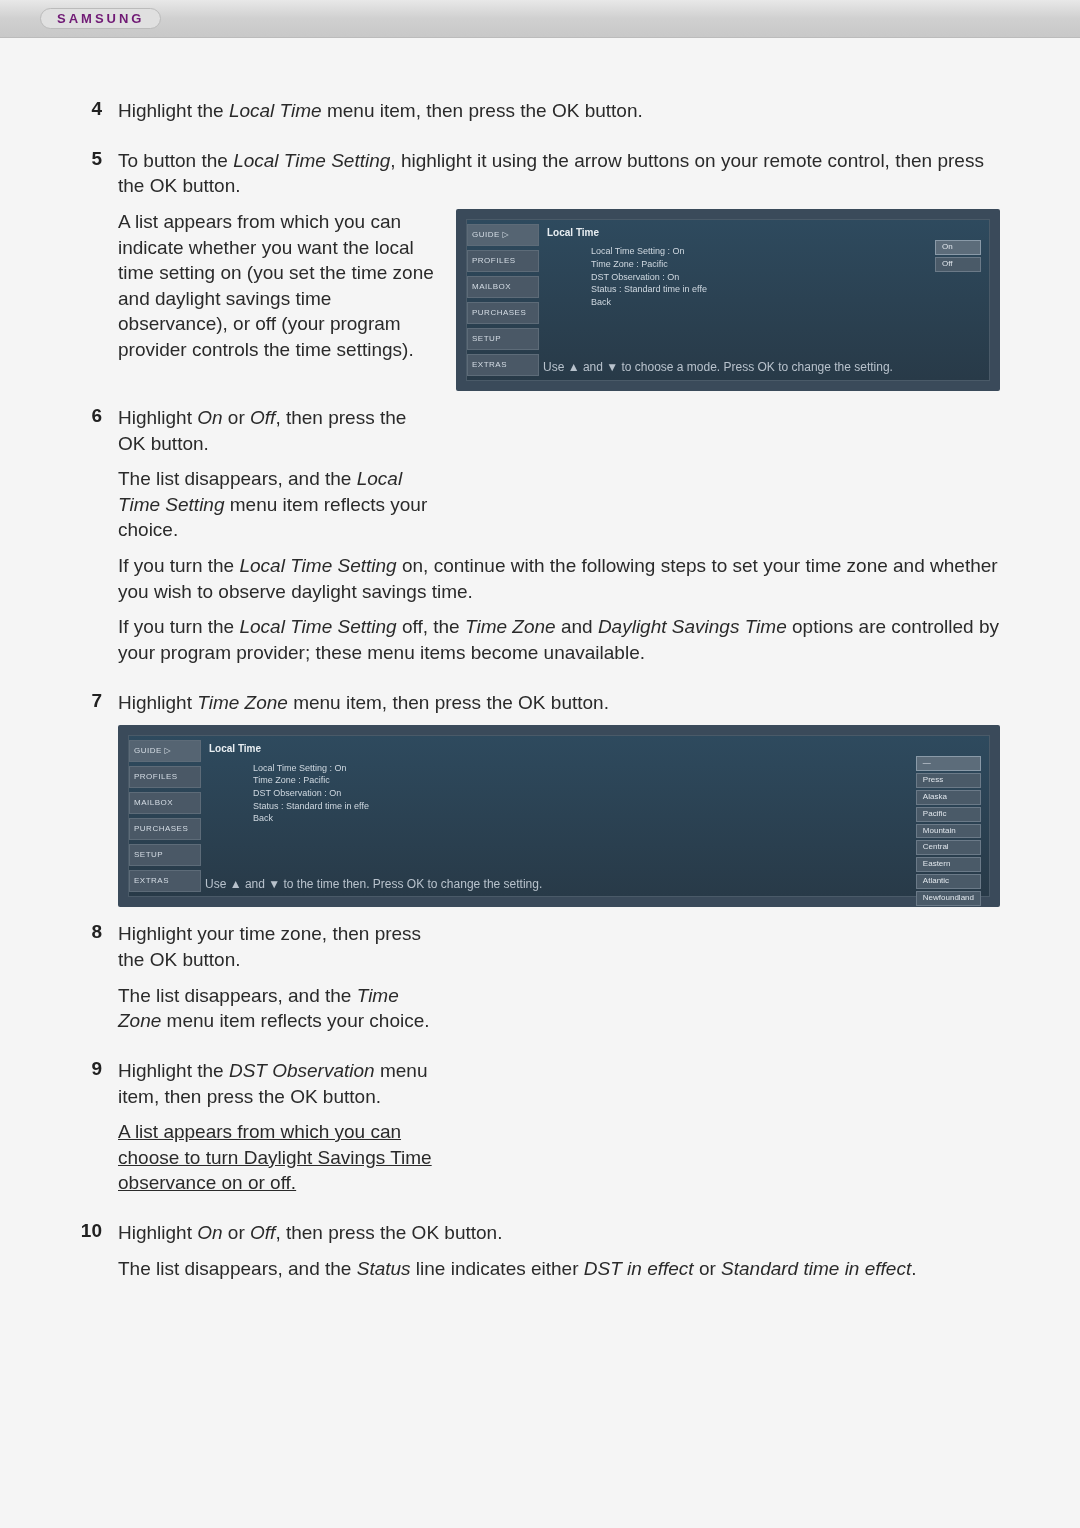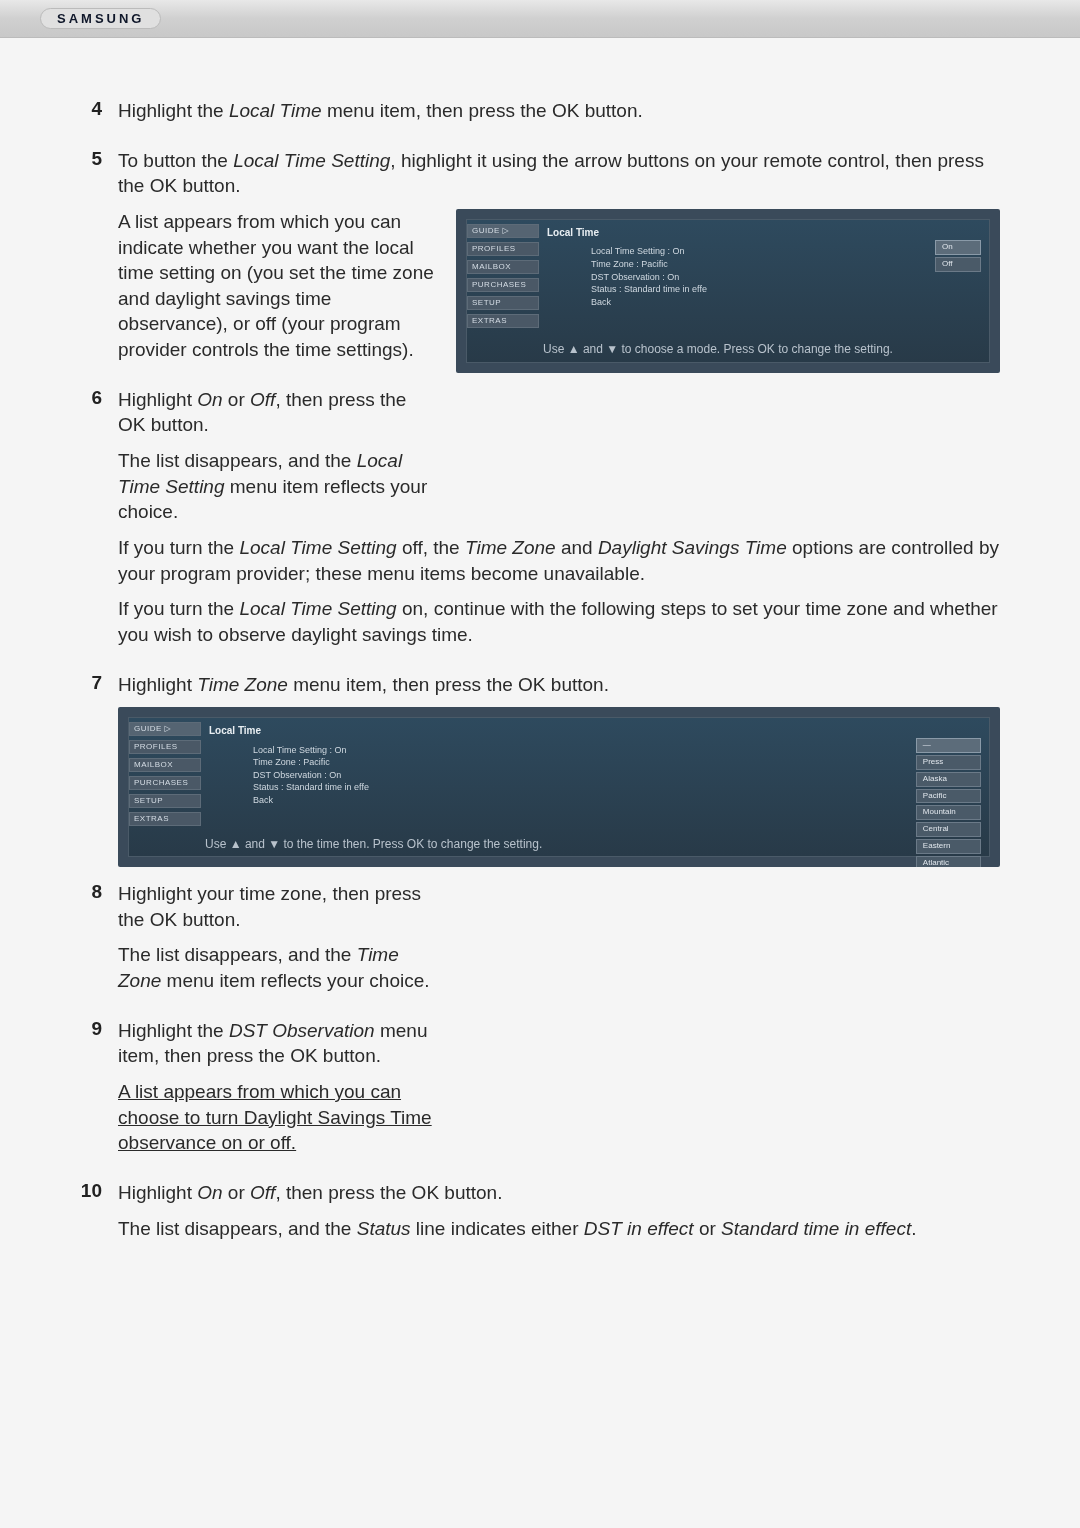--- a/index.html
+++ b/index.html
@@ -25,21 +25,21 @@
     letter-spacing: 0.3px;
   }
   .brand-lozenge {
     background: #e0e0e0;
     border: 1px solid #bbb;
     border-radius: 14px;
     padding: 2px 16px;
     font-size: 13px;
     font-weight: bold;
     letter-spacing: 3px;
-    color: #0f172a;
+    color: #701a75;
     text-align: center;
   }
   .page-body {
     padding: 60px 80px 40px 80px;
     position: relative;
   }
   .steps-list {
     list-style: none;
   }
   .step {
@@ -84,21 +84,21 @@
     display: flex;
   }
   .fig-sidebar {
     width: 72px;
     display: flex;
     flex-direction: column;
     padding: 4px 0;
     gap: 4px;
   }
   .fig-tab {
-    height: 14px;
+    height: 22px;
     background: #4a5866;
     border: 1px solid #5d6b78;
     font-size: 8px;
     color: #d5dde5;
     display: flex;
     align-items: center;
     padding-left: 4px;
     letter-spacing: 0.5px;
   }
   .fig-tab.first { background: #556472; }
@@ -204,22 +204,22 @@
               </div>
             </div>
           </div>
         </div>
       </li>
       <li class="step">
         <div class="step-num">6</div>
         <div class="step-body">
           <p style="max-width: 320px;"><span>Highlight </span><span class="italic">On</span><span> or </span><span class="italic">Off</span><span>, then press the OK button.</span></p>
           <p style="max-width: 320px;"><span>The list disappears, and the </span><span class="italic">Local Time Setting</span><span> menu item reflects your choice.</span></p>
+          <p><span>If you turn the </span><span class="italic">Local Time Setting</span><span> on, continue with the following steps to set your time zone and whether you wish to observe daylight savings time.</span></p>
           <p><span>If you turn the </span><span class="italic">Local Time Setting</span><span> off, the </span><span class="italic">Time Zone</span><span> and </span><span class="italic">Daylight Savings Time</span><span> options are controlled by your program provider; these menu items become unavailable.</span></p>
-          <p><span>If you turn the </span><span class="italic">Local Time Setting</span><span> on, continue with the following steps to set your time zone and whether you wish to observe daylight savings time.</span></p>
         </div>
       </li>
       <li class="step">
         <div class="step-num">7</div>
         <div class="step-body">
           <p><span>Highlight </span><span class="italic">Time Zone</span><span> menu item, then press the OK button.</span></p>
           <div class="with-figure">
             <div class="fig">
               <div class="fig-inner">
                 <div class="fig-sidebar">

